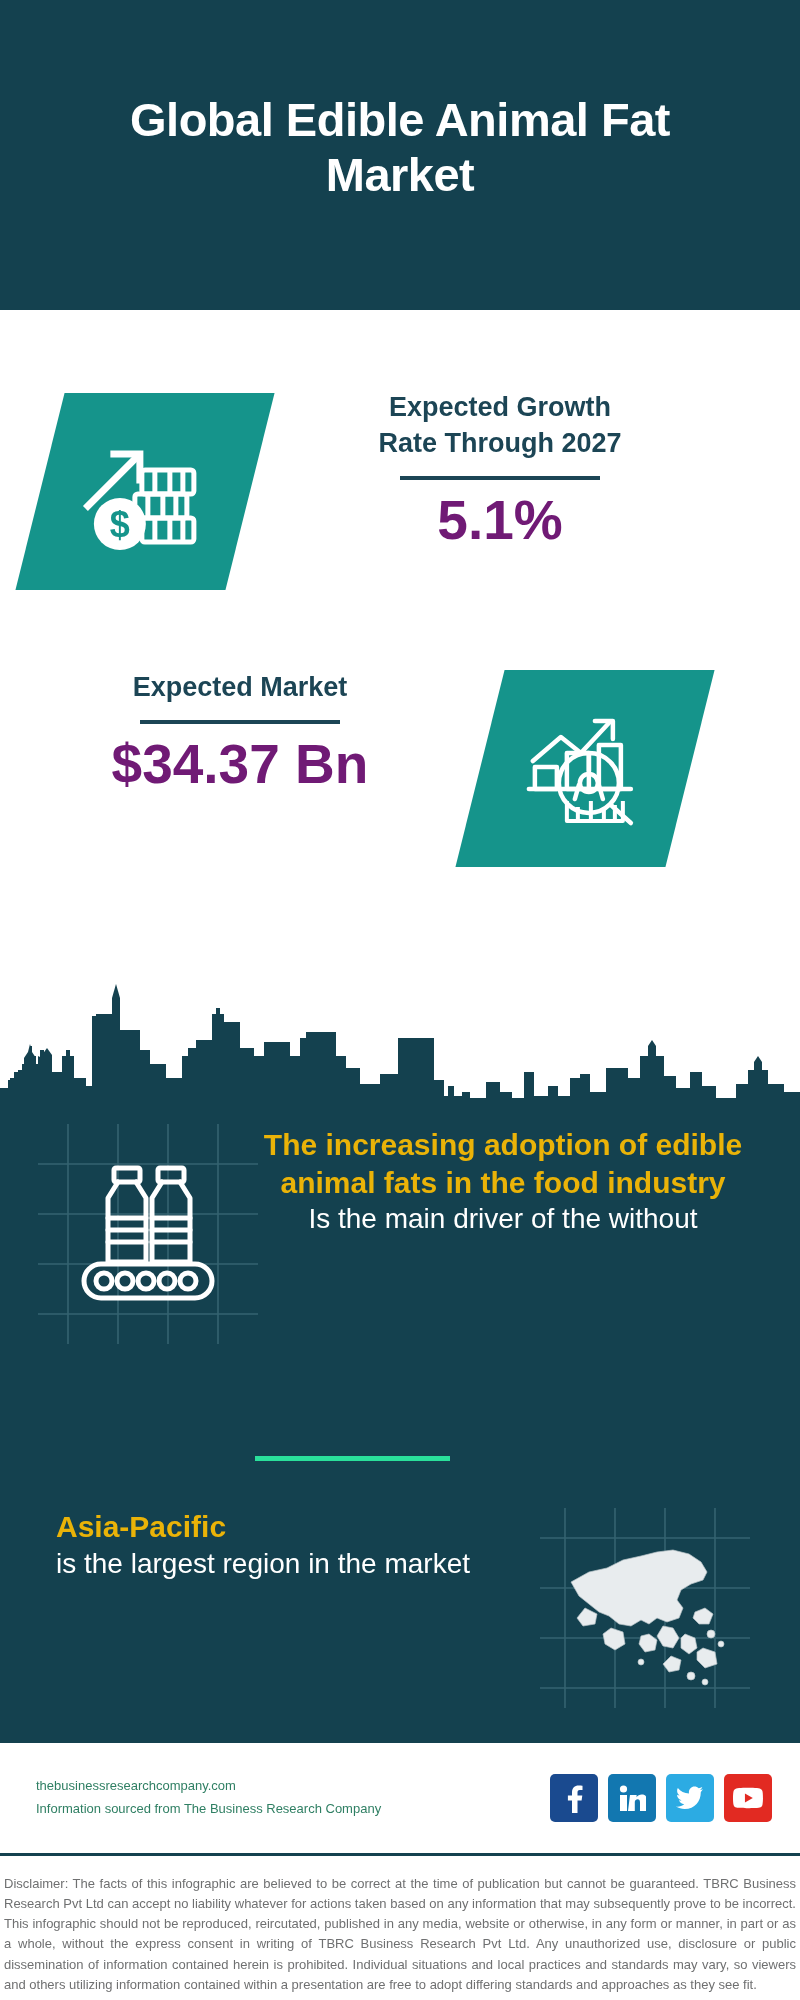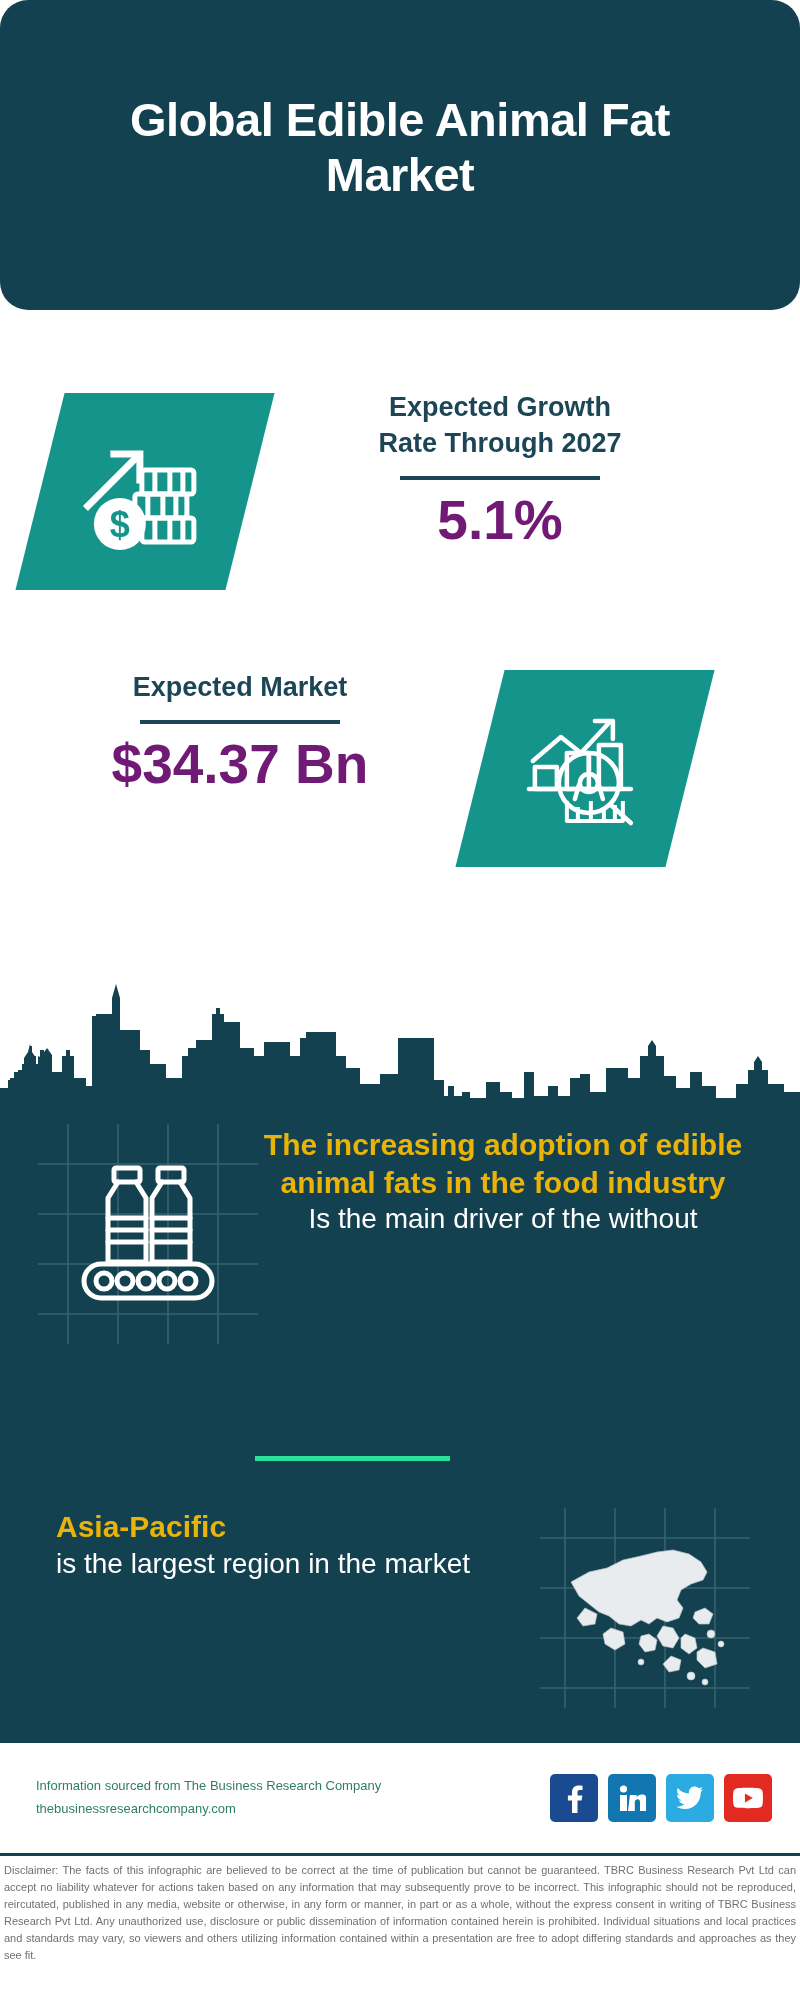--- a/index.html
+++ b/index.html
@@ -9,21 +9,21 @@
     font-family:"Liberation Sans", sans-serif;
     overflow:hidden;
     position:relative;
   }
   .page{position:relative;width:800px;height:2000px;overflow:hidden;}
 
   
   .header{
     position:absolute;left:0;top:0;width:800px;height:310px;
     background:#14414f;
-    display:flex;align-items:center;justify-content:center;border-radius:28px;
+    display:flex;align-items:center;justify-content:center;
   }
   .header-title{
     color:#ffffff;font-size:47px;font-weight:bold;line-height:1.18;
     text-align:center;letter-spacing:-0.5px;max-width:640px;
     padding:0 40px 16px 40px;
   }
 
   
   .stats{
     position:absolute;left:0;top:310px;width:800px;height:660px;
@@ -120,22 +120,22 @@
   }
   .soc.fb{background:#1a4a8f;}
   .soc.li{background:#1277b0;}
   .soc.tw{background:#2cabe3;}
   .soc.yt{background:#e22a22;}
   .soc svg{display:block;}
 
   
   .disclaimer{
     position:absolute;left:0;top:1856px;width:800px;height:144px;
-    background:#ffffff;padding:6px 4px 0 4px;box-sizing:border-box;
-    color:#6f7071;font-size:11px;line-height:1.55;text-align:justify;
+    background:#ffffff;padding:18px 4px 0 4px;box-sizing:border-box;
+    color:#6f7071;font-size:13px;line-height:1.55;text-align:justify;
   }
 </style>
 </head>
 <body>
 
 <div class="page">
 
   <div class="header">
     <div class="header-title">Global Edible Animal Fat Market</div>
   </div>
@@ -345,22 +345,22 @@
             <circle cx="160" cy="166" r="3"></circle>
             <circle cx="96" cy="146" r="3"></circle>
           </g>
         </svg>
       </div>
     </div>
   </div>
 
   <div class="srcbar">
     <div class="src-text">
+      <div>thebusinessresearchcompany.com</div>
       <div>Information sourced from The Business Research Company</div>
-      <div>thebusinessresearchcompany.com</div>
     </div>
 
     <div class="socials">
       <a class="soc fb">
         <svg width="26" height="30" viewBox="0 0 26 30">
           <path fill="#ffffff" d="M16.5 30 V17.5 H20.6 L21.3 12.6 H16.5 V9.5
             c0-1.4 .4-2.4 2.4-2.4 h2.6 V2.7 C21 2.6 19.4 2.4 17.6 2.4
             c-3.9 0-6.6 2.4-6.6 6.8 v3.4 H6.9 v4.9 h4.1 V30 Z"></path>
         </svg>
       </a>

